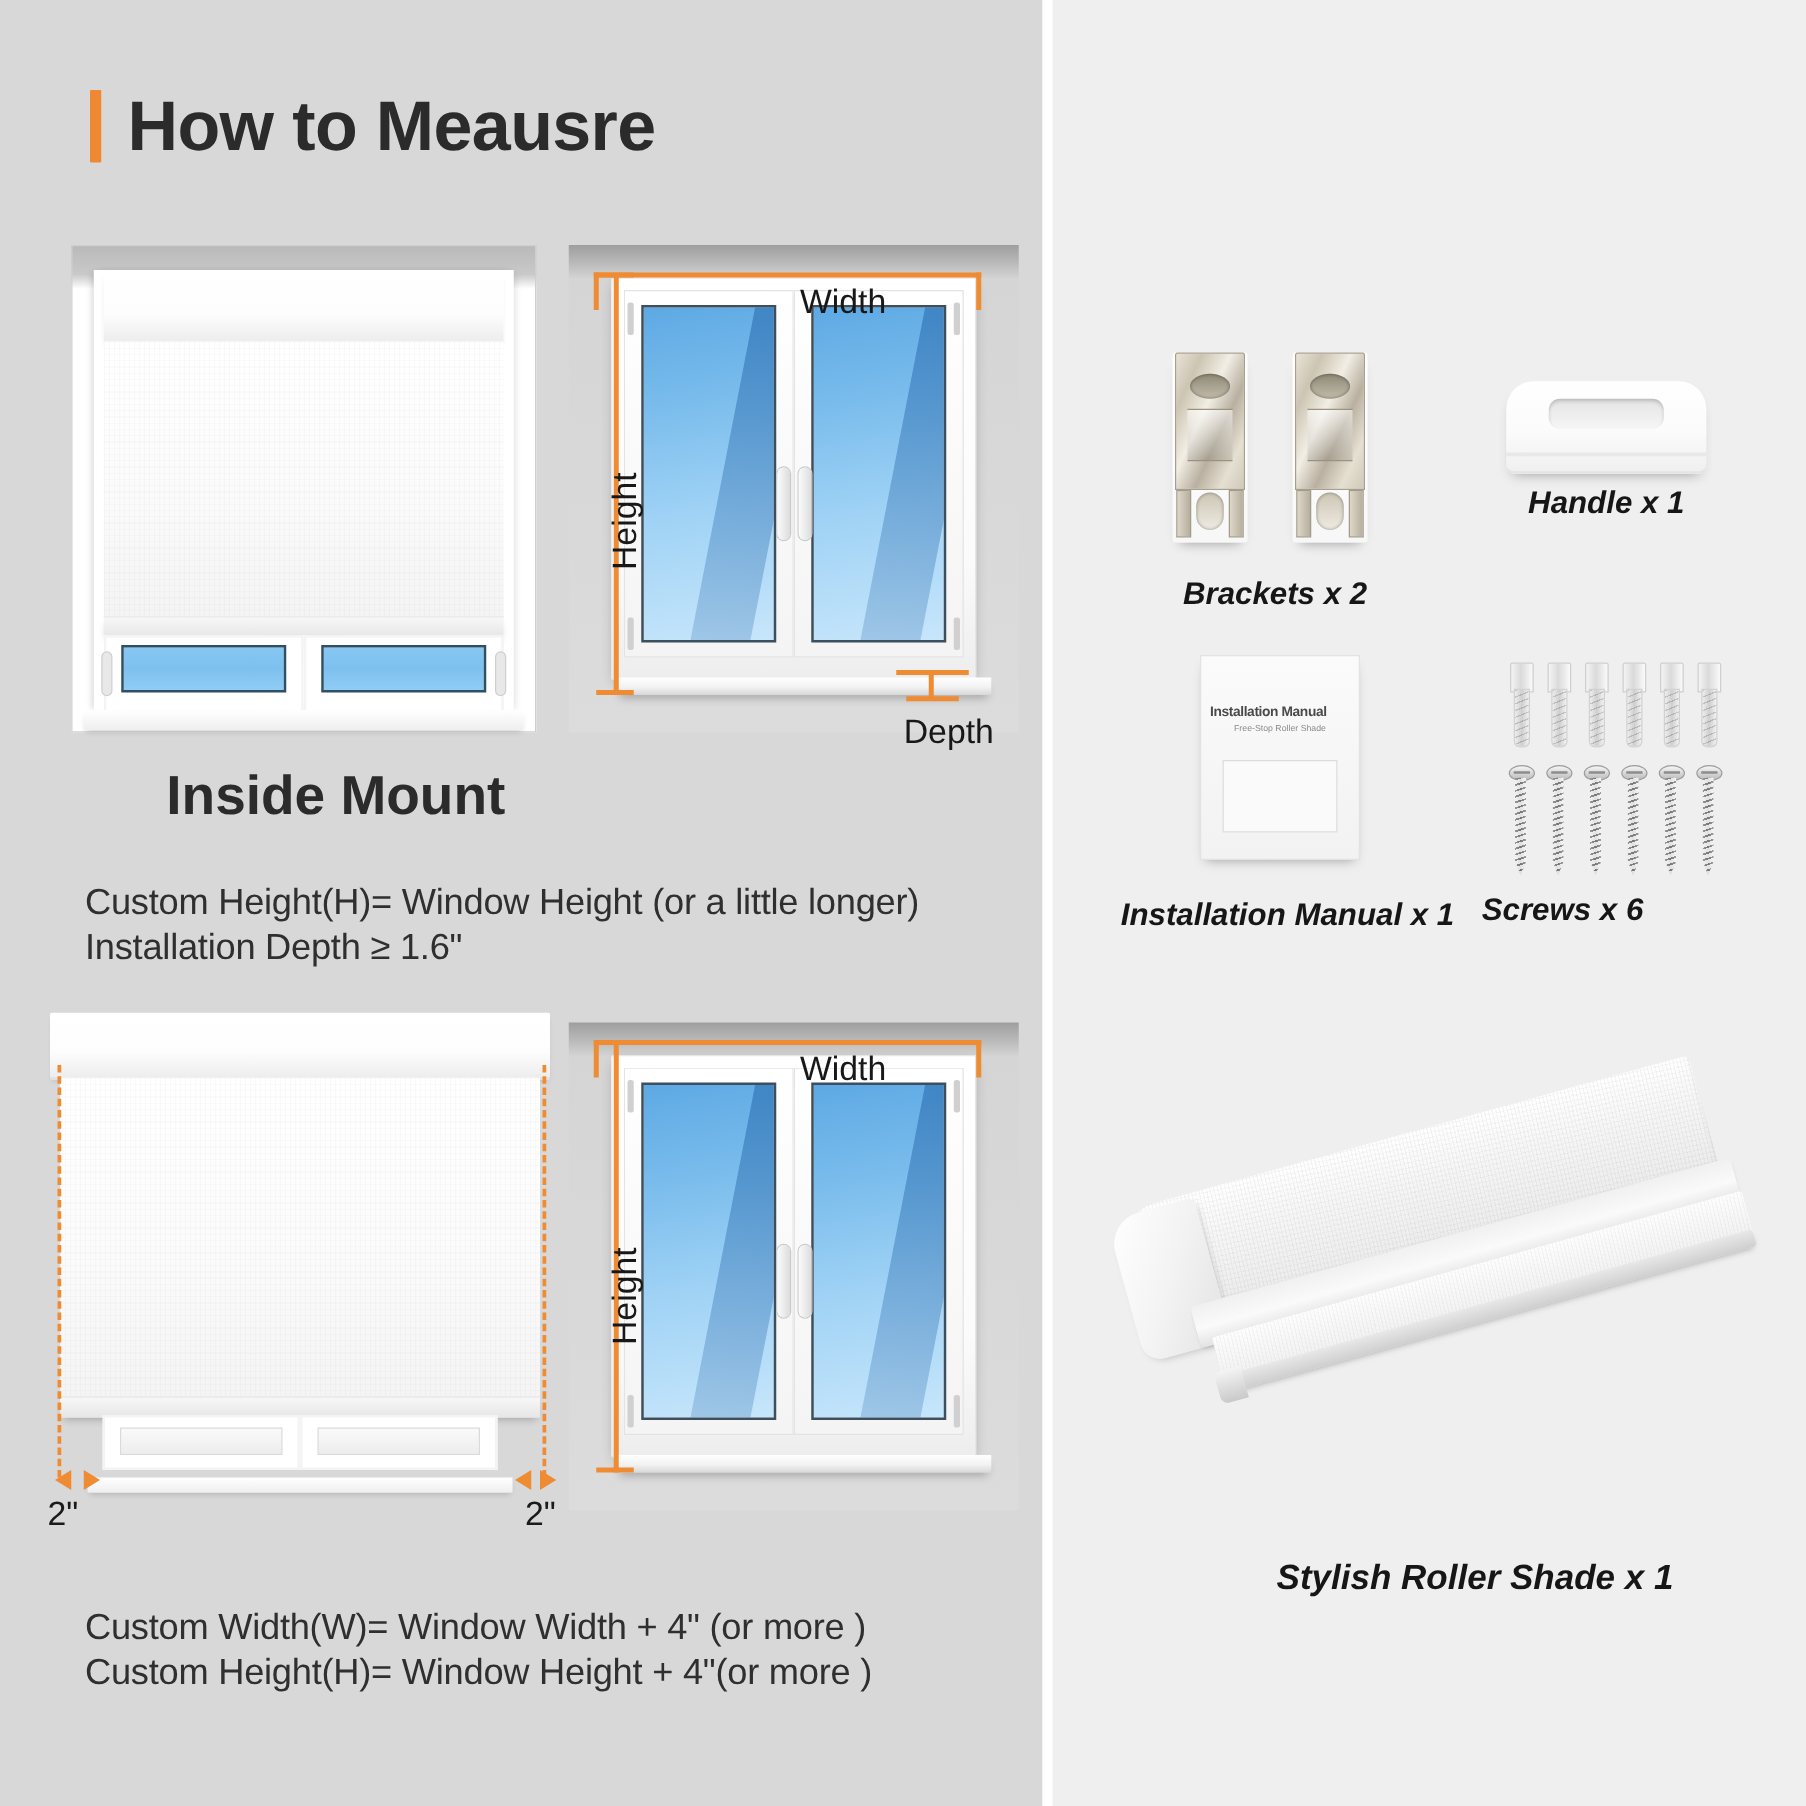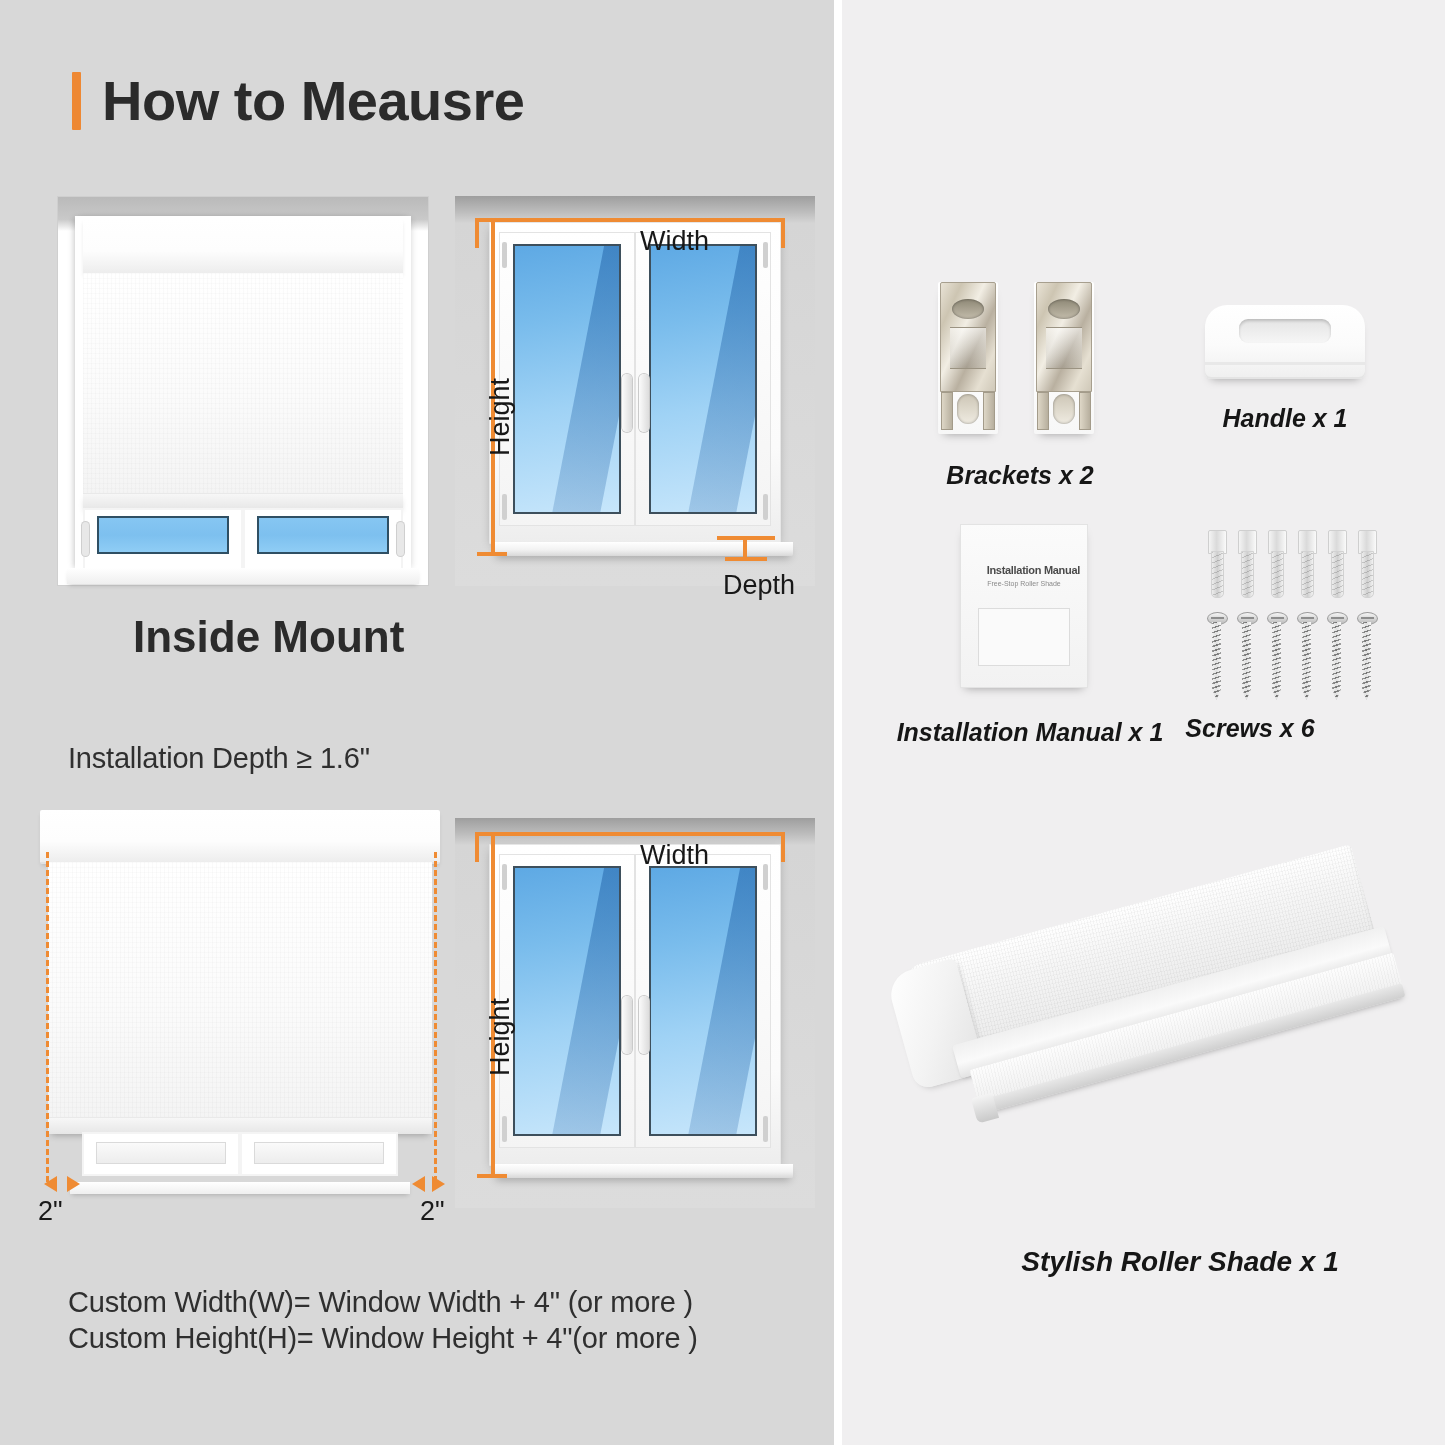--- a/index.html
+++ b/index.html
@@ -212,21 +212,21 @@
   .handle-part::after{
     content:"";position:absolute;left:0;right:0;bottom:14px;height:3px;background:#e8e8e8;
   }
 
   .manual{
     position:absolute;width:128px;height:164px;
     background:linear-gradient(180deg,#fbfbfb,#f2f2f2);
     box-shadow:0 5px 9px -5px rgba(0,0,0,.35), inset 0 0 0 1px #e3e3e3;
   }
   .manual .m-title{
-    position:absolute;left:8px;right:8px;top:40px;text-align:right;
+    position:absolute;left:8px;right:8px;top:40px;text-align:left;
     font-size:11px;font-weight:bold;color:#4a4a4a;letter-spacing:-0.3px;
   }
   .manual .m-sub{
     position:absolute;left:8px;right:8px;top:56px;text-align:center;
     font-size:7px;color:#8a8a8a;
   }
   .manual .m-box{
     position:absolute;left:18px;right:18px;top:84px;height:56px;border:1px solid #dcdcdc;
     background:#fafafa;
   }
@@ -380,20 +380,21 @@
     <div class="om-cap-h" style="left:22px;top:356px;"></div>
     <div class="dim-label vert" style="left:30px;top:260px;">Height</div>
 
     <div class="om-depth" style="left:262px;top:340px;"></div>
     <div class="om-depth-stem" style="left:288px;top:343px;"></div>
     <div class="om-depth" style="left:270px;top:361px;width:42px;"></div>
     <div class="dim-label" style="left:268px;top:374px;">Depth</div>
   </div>
 
   <div class="mount-title" style="left:133px;top:612px;">Inside Mount</div>
+  <div class="spec-line" style="left:68px;top:706px;">Custom Height(H)= Window Height (or a little longer)</div>
   <div class="spec-line" style="left:68px;top:742px;">Installation Depth ≥ 1.6"</div>
 
   <div class="shade-scene" style="left:40px;top:810px;width:400px;height:390px;">
     <div class="headrail" style="left:0;right:0;top:0;height:52px;border-radius:2px;"></div>
     <div class="fabric" style="left:8px;right:8px;top:52px;bottom:82px;"></div>
     <div class="bottomrail" style="left:8px;right:8px;bottom:66px;">
       <div class="pull-tab" style="top:15px;"></div>
     </div>
     <div class="glass-strip" style="left:42px;right:42px;bottom:24px;height:44px;">
       <div class="sash">
@@ -461,21 +462,21 @@
   </div>
   <div class="bracket" style="left:1034px;top:282px;">
     <div class="metal"></div>
     <div class="sidebar-l"></div>
     <div class="sidebar-r"></div>
     <div class="hole"></div>
   </div>
   <div class="pkg-label" style="left:900px;top:461px;width:240px;">Brackets x 2</div>
 
   <div class="handle-part" style="left:1205px;top:305px;"></div>
-  <div class="pkg-label" style="left:1165px;top:404px;width:240px;">Handle x 1</div>
+  <div class="pkg-label" style="left:1165px;top:388px;width:240px;">Handle x 1</div>
 
   <div class="manual" style="left:960px;top:524px;">
     <div class="m-title">Installation Manual</div>
     <div class="m-sub">Free-Stop Roller Shade</div>
     <div class="m-box"></div>
   </div>
   <div class="pkg-label" style="left:890px;top:718px;width:280px;">Installation Manual x 1</div>
 
   <div class="anchor" style="left:1208px;top:530px;">
       <div class="head"></div>

